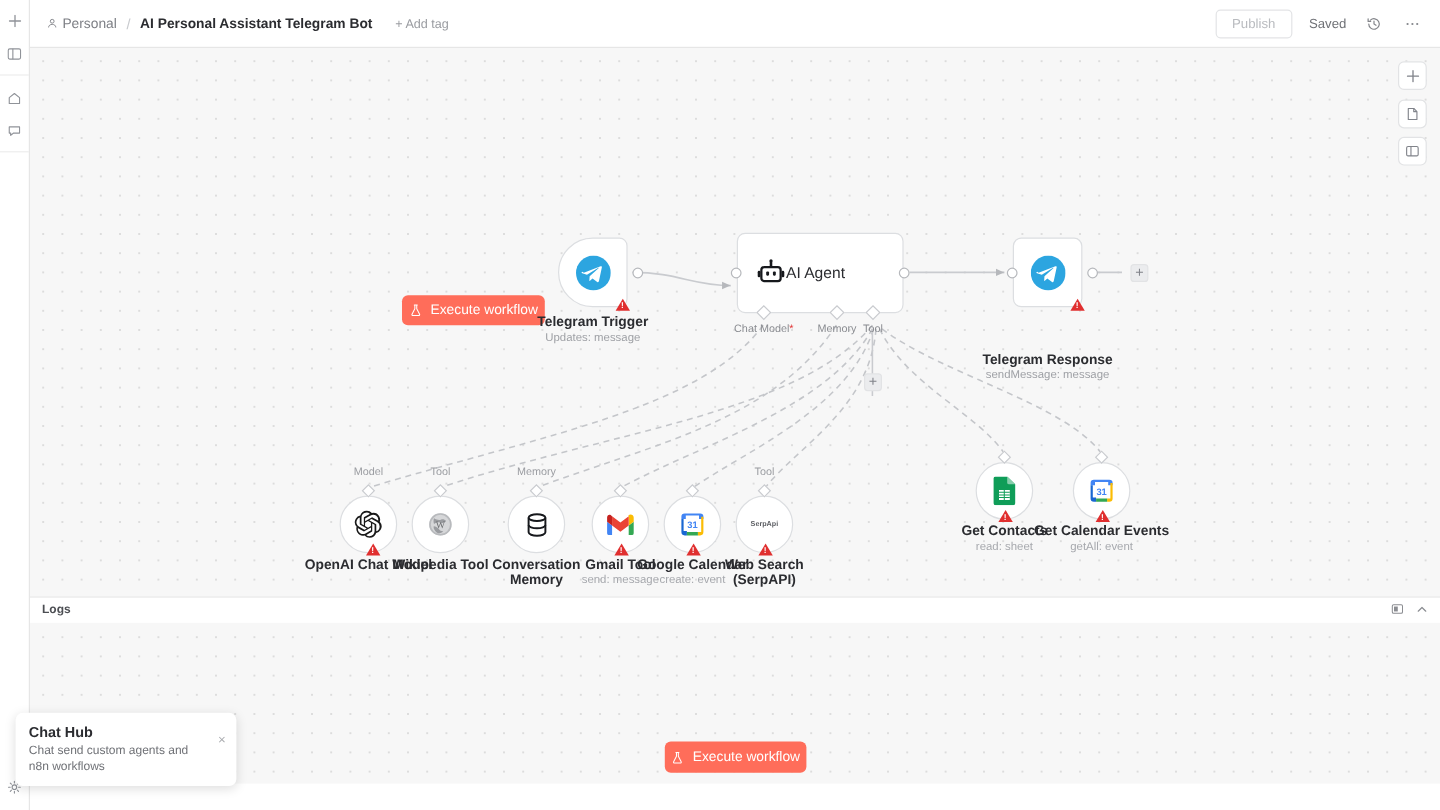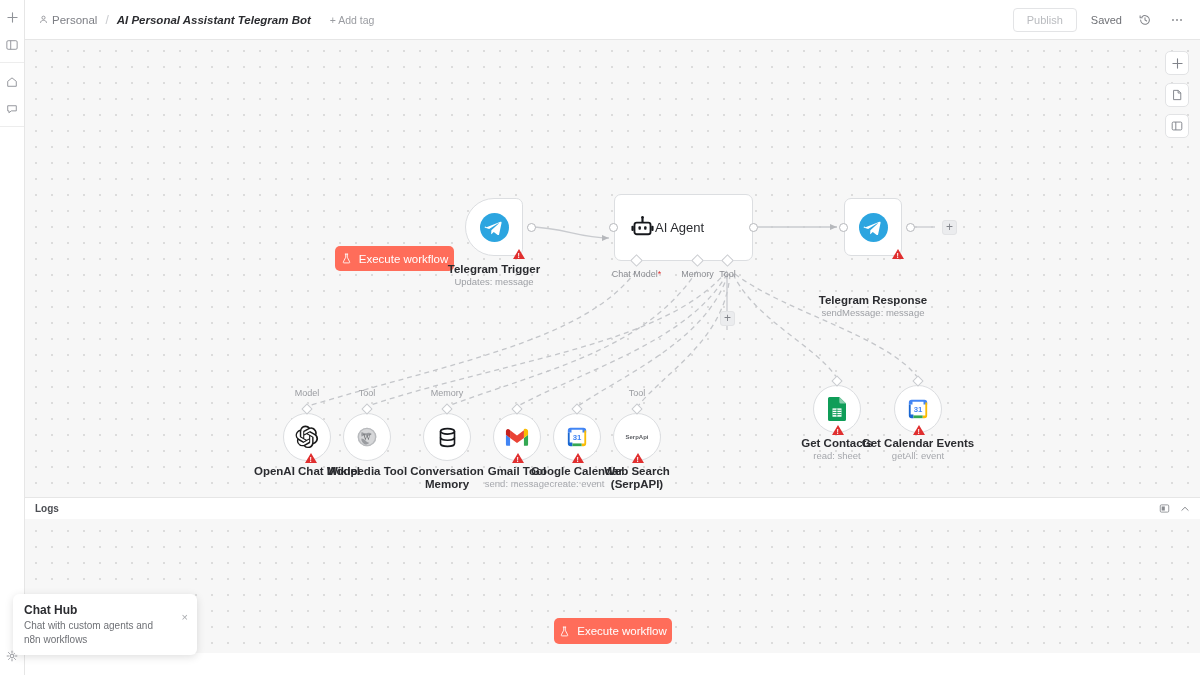--- a/index.html
+++ b/index.html
@@ -29,21 +29,21 @@
   
   .header {
     position: absolute; left: 25px; top: 0; width: 1175px; height: 40px;
     background: #fff; border-bottom: 1px solid #e6e6e6;
     display: flex; align-items: center; padding: 0 14px;
     z-index: 30;
   }
   .crumb { display: flex; align-items: center; gap: 5px; font-size: 11.5px; }
   .crumb-person { color: #7d7f85; display: flex; align-items: center; gap: 4px; }
   .crumb-sep { color: #c7c9cd; margin: 0 3px; font-size: 12px; }
-  .crumb-title { color: #2b2c30; font-size: 11.5px; font-weight: 600; font-style: italic; }
+  .crumb-title { color: #2b2c30; font-size: 11.5px; font-weight: 600; }
   .addtag { color: #9a9ca1; font-size: 10.5px; margin-left: 14px; cursor: pointer; }
   .hdr-right { margin-left: auto; display: flex; align-items: center; gap: 14px; }
   .publish-btn {
     border: 1px solid #e3e4e6; border-radius: 4px;
     padding: 5px 13px; font-size: 11px; color: #b9bbbf; background: #fff;
     cursor: pointer;
   }
   .saved-txt { font-size: 11px; color: #6f7176; }
   .hdr-icon { color: #83858a; width: 18px; height: 18px; display: flex; align-items: center; justify-content: center; cursor: pointer; }
 
@@ -498,21 +498,21 @@
   </div>
   <div class="rtool" style="top:114px;">
     <svg width="12" height="12" viewBox="0 0 14 14">
         <rect x="1.4" y="2.4" width="11.2" height="9.2" rx="1.4" fill="none" stroke="#80838a" stroke-width="1.1"></rect>
         <line x1="5.6" y1="2.4" x2="5.6" y2="11.6" stroke="#80838a" stroke-width="1.1"></line>
       </svg>
   </div>
 
   <div class="chathub">
     <div class="ch-title">Chat Hub</div>
-    <div class="ch-body">Chat with custom agents and n8n workflows</div>
+    <div class="ch-body">Chat send custom agents and n8n workflows</div>
     <div class="ch-close">×</div>
   </div>
 
   <div class="logbar">
     <span class="logs-txt">Logs</span>
     <span class="logbar-right">
       <span>
         <svg width="11" height="11" viewBox="0 0 14 14">
             <rect x="1.6" y="2.4" width="10.8" height="9.2" rx="1.4" fill="none" stroke="#8a8c91" stroke-width="1.1"></rect>
             <rect x="3.4" y="4.4" width="4" height="5.2" fill="#8a8c91"></rect>

